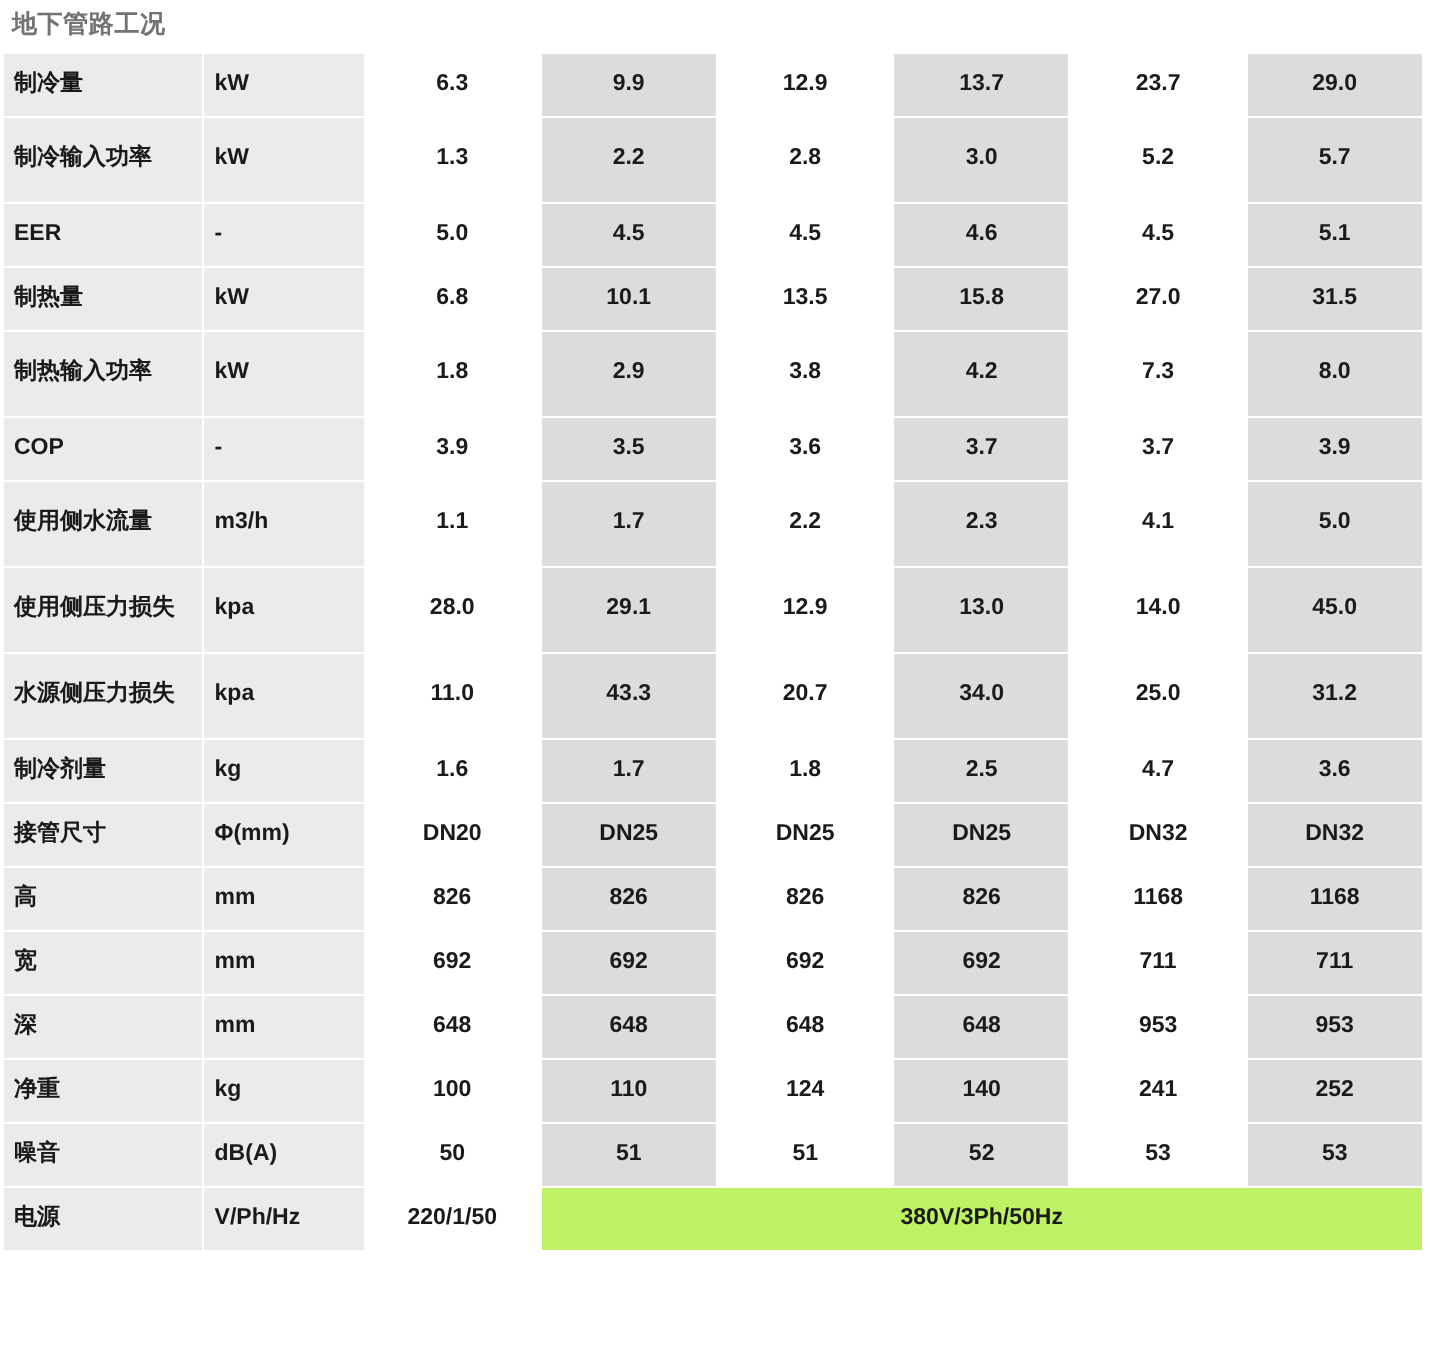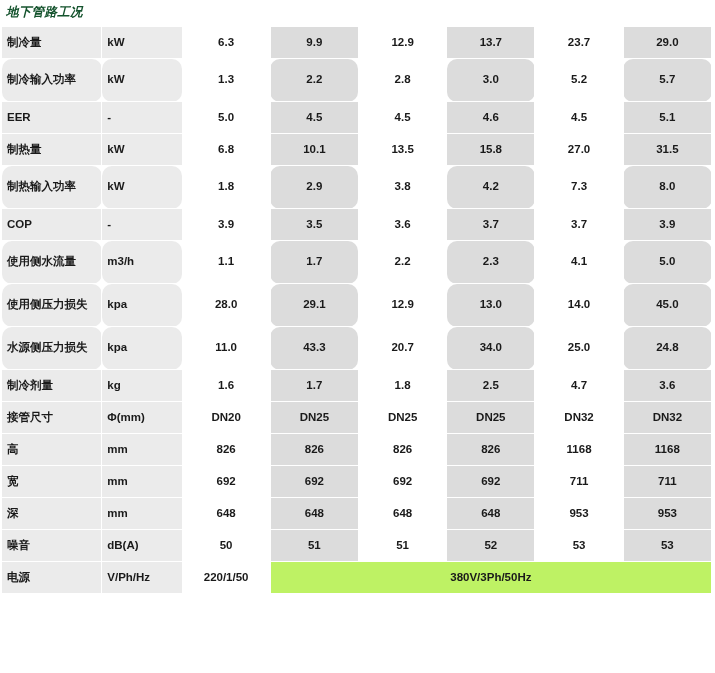--- a/index.html
+++ b/index.html
@@ -16,24 +16,23 @@
   }
   .page {
     width: 715px;
     height: 673px;
     position: relative;
     box-sizing: border-box;
   }
   .title {
     font-size: 12.5px;
     font-weight: bold;
-    color: #14532d;
+    color: #737373;
     padding: 4px 3px 5px 6px;
     letter-spacing: 0.3px;
-    font-style: italic;
   }
   table.spec {
     border-collapse: collapse;
     width: 711px;
     margin-left: 1px;
     table-layout: fixed;
     font-weight: bold;
   }
   table.spec td {
     border: 1px solid #ffffff;
@@ -61,21 +60,21 @@
     background: #ffffff;
     text-align: center;
   }
   td.val.alt {
     background: #dcdcdc;
   }
   td.power-span {
     background: #bef264;
     text-align: center;
   }
-  tr.tall td { height: 34px; border-radius: 10px; }
+  tr.tall td { height: 34px; }
   tr.short td { height: 23px; }
 </style>
 </head>
 <body>
 
 <div class="page">
 
   <div class="title">地下管路工况</div>
 
   <table class="spec">
@@ -181,21 +180,21 @@
 
 
       <tr class="tall">
         <td class="label">水源侧压力损失</td>
         <td class="unit">kpa</td>
         <td class="val">11.0</td>
         <td class="val alt">43.3</td>
         <td class="val">20.7</td>
         <td class="val alt">34.0</td>
         <td class="val">25.0</td>
-        <td class="val alt">24.8</td>
+        <td class="val alt">31.2</td>
       </tr>
 
       <tr class="short">
         <td class="label">制冷剂量</td>
         <td class="unit">kg</td>
         <td class="val">1.6</td>
         <td class="val alt">1.7</td>
         <td class="val">1.8</td>
         <td class="val alt">2.5</td>
         <td class="val">4.7</td>
@@ -239,20 +238,30 @@
         <td class="label">深</td>
         <td class="unit">mm</td>
         <td class="val">648</td>
         <td class="val alt">648</td>
         <td class="val">648</td>
         <td class="val alt">648</td>
         <td class="val">953</td>
         <td class="val alt">953</td>
       </tr>
 
+      <tr class="short">
+        <td class="label">净重</td>
+        <td class="unit">kg</td>
+        <td class="val">100</td>
+        <td class="val alt">110</td>
+        <td class="val">124</td>
+        <td class="val alt">140</td>
+        <td class="val">241</td>
+        <td class="val alt">252</td>
+      </tr>
 
       <tr class="short">
         <td class="label">噪音</td>
         <td class="unit">dB(A)</td>
         <td class="val">50</td>
         <td class="val alt">51</td>
         <td class="val">51</td>
         <td class="val alt">52</td>
         <td class="val">53</td>
         <td class="val alt">53</td>

